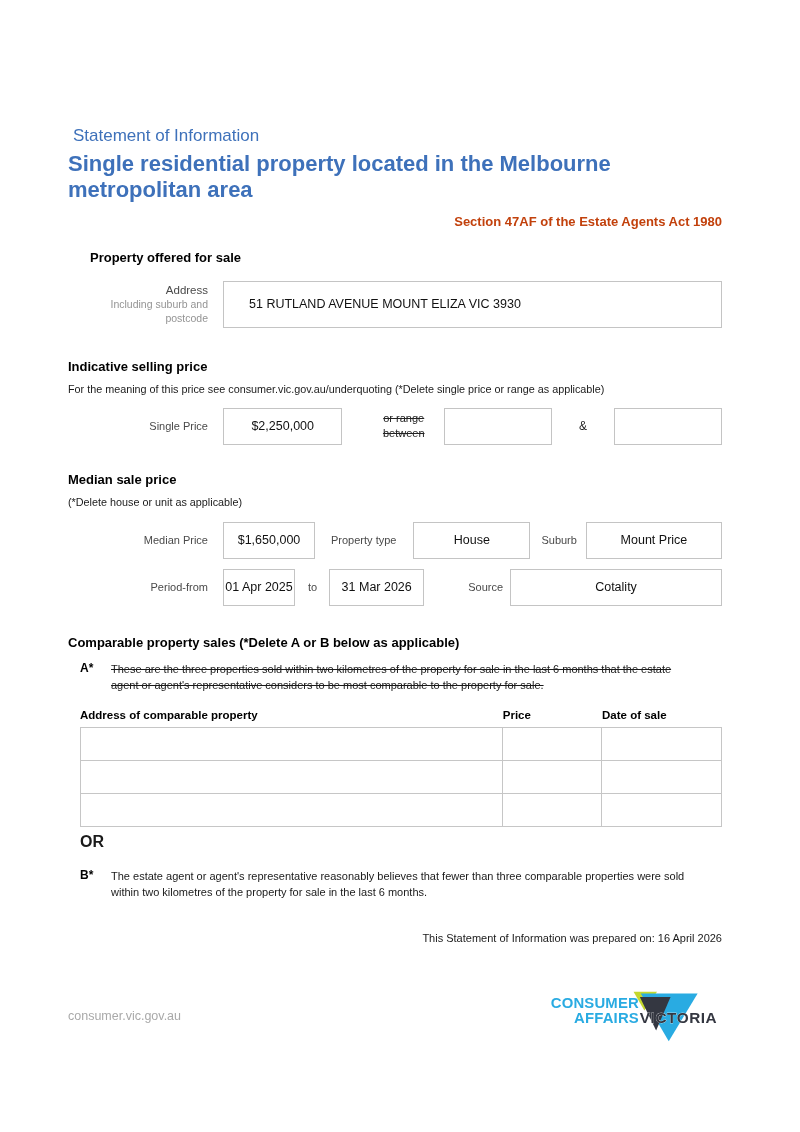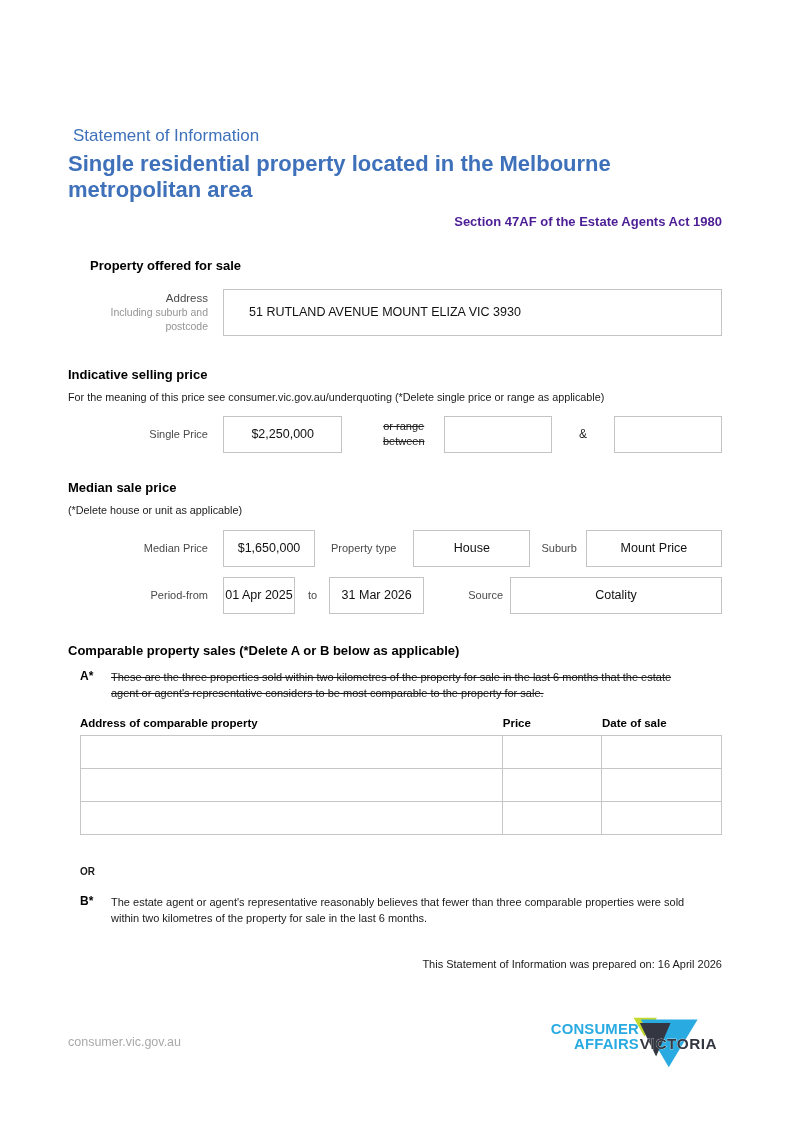--- a/index.html
+++ b/index.html
@@ -16,25 +16,25 @@
   .subtitle {
     margin-top: 126px; margin-left: 5px;
     font-size: 17px; color: #3e71ba;
   }
   .title {
     margin-top: 5px; width: 640px;
     font-size: 22px; font-weight: bold; line-height: 1.2; color: #3e71ba;
   }
   .section-ref {
     margin-top: 10px; text-align: right;
-    font-size: 13px; font-weight: bold; color: #4c1d95;
+    font-size: 13px; font-weight: bold; color: #c2410c;
   }
 
   h2.sec { font-size: 13px; font-weight: bold; color: #000; }
-  .sec-property { margin-top: 29px; padding-left: 22px; }
+  .sec-property { margin-top: 21px; padding-left: 22px; }
   .sec-indicative { margin-top: 31px; }
   .sec-median { margin-top: 27px; }
   .sec-comparable { margin-top: 29px; }
 
   .note { font-size: 10.8px; color: #1a1a1a; margin-top: 9px; }
 
   .row { display: flex; align-items: center; }
   .label-col {
     width: 140px; min-width: 140px; text-align: right;
     font-size: 11px; color: #4a4a4a; line-height: 1.3;
@@ -86,21 +86,21 @@
   .ctable { margin-left: 12px; margin-top: 15px; width: 642px; }
   .ctable-header { display: flex; font-size: 11.5px; font-weight: bold; color: #000; padding-bottom: 6px; }
   .col-addr { width: 430px; }
   .col-price { width: 101px; }
   .col-date { width: 122px; }
   .ctable-grid { border: 1px solid #c6c6c6; border-bottom: none; }
   .ctable-row { display: flex; height: 33px; border-bottom: 1px solid #c6c6c6; }
   .cell { height: 100%; }
   .cell + .cell { border-left: 1px solid #c6c6c6; }
 
-  .or-label { margin-top: 31px; margin-left: 12px; font-size: 10px; font-weight: bold; }
+  .or-label { margin-top: 6px; margin-left: 12px; font-size: 16px; font-weight: bold; }
   .b-row { margin-top: 17px; }
   .b-text { width: 600px; }
 
   .prepared-on { margin-top: 31px; text-align: right; font-size: 11px; color: #1a1a1a; }
 
   .footer-row {
     display: flex; justify-content: space-between; align-items: center;
     margin-top: 44px;
   }
   .website { font-size: 12.5px; color: #a9a9a9; }

